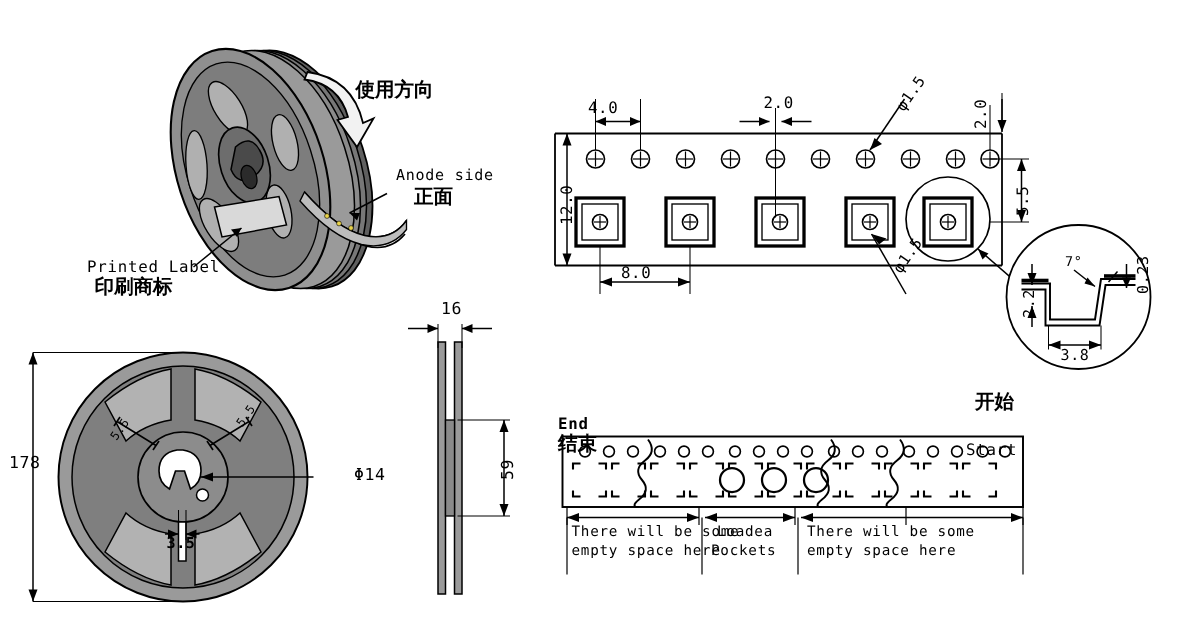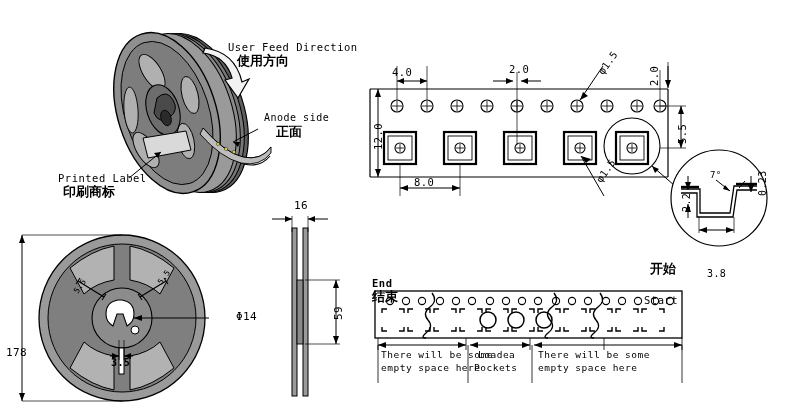--- a/index.html
+++ b/index.html
@@ -53,21 +53,20 @@
 
       <path d="M205 48 q30 4 37 34 l7 -3 l-11 19 l-13 -18 l7 -2 q-6 -22 -29 -25 z" fill="#f2f2f2" stroke="#000" stroke-width="1.2"></path>
 
       <line x1="129" y1="178" x2="161" y2="152" stroke="#000" stroke-width="1"></line>
       <polygon points="161,152 154,153 158,158" fill="#000"></polygon>
       <line x1="258" y1="129" x2="233" y2="142" stroke="#000" stroke-width="1"></line>
       <polygon points="233,142 240,142 238,147" fill="#000"></polygon>
     </g>
   </svg>
 
-  <div class="lbl en" style="left:228px;top:41px;font-size:10.5px;">User Feed Direction</div>
   <div class="lbl cn" style="left:237px;top:54px;font-size:13px;">使用方向</div>
 
   <div class="lbl en" style="left:264px;top:112px;font-size:10px;text-align:center;">Anode side</div>
   <div class="lbl cn" style="left:276px;top:125px;font-size:13px;">正面</div>
 
   <div class="lbl en" style="left:58px;top:172px;font-size:10.5px;">Printed Label</div>
   <div class="lbl cn" style="left:63px;top:185px;font-size:13px;">印刷商标</div>
 
   <svg width="790" height="418">
     <g>
@@ -106,21 +105,21 @@
 
       <line x1="110" y1="356" x2="119" y2="356" stroke="#000" stroke-width="1"></line>
       <polygon points="119,356 112,353 112,359" fill="#000"></polygon>
       <line x1="133" y1="356" x2="124" y2="356" stroke="#000" stroke-width="1"></line>
       <polygon points="124,356 131,353 131,359" fill="#000"></polygon>
       <line x1="119" y1="340" x2="119" y2="360" stroke="#000" stroke-width="0.7"></line>
       <line x1="124" y1="340" x2="124" y2="360" stroke="#000" stroke-width="0.7"></line>
     </g>
   </svg>
 
-  <div class="lbl dim" style="left:6px;top:303px;font-size:11px;margin-top:44px;">178</div>
+  <div class="lbl dim" style="left:6px;top:303px;font-size:11px;">178</div>
   <div class="lbl dim" style="left:212px;top:311px;font-size:11px;margin-left:24px;">Φ14</div>
   <div class="lbl dim" style="left:111px;top:357px;font-size:10px;font-weight:bold;">3.5</div>
   <div class="lbl dim rot45" style="left:72px;top:290px;font-size:8px;">5.5</div>
   <div class="lbl dim rot45" style="left:156px;top:281px;font-size:8px;">5.5</div>
 
   <svg width="790" height="418">
     <g>
       <rect x="292" y="228" width="5" height="168" fill="#9a9a9a" stroke="#000" stroke-width="1"></rect>
       <rect x="303" y="228" width="5" height="168" fill="#9a9a9a" stroke="#000" stroke-width="1"></rect>
       <rect x="297" y="280" width="6" height="64" fill="#8a8a8a" stroke="#000" stroke-width="0.9"></rect>
@@ -296,21 +295,21 @@
       <line x1="716" y1="180" x2="730" y2="191" stroke="#000" stroke-width="1"></line>
       <polygon points="730,191 723,189 725,185" fill="#000"></polygon>
 
       <line x1="745" y1="181" x2="739" y2="188" stroke="#000" stroke-width="1"></line>
       <line x1="751" y1="176" x2="751" y2="192" stroke="#000" stroke-width="1"></line>
       <polygon points="751,192 748,185 754,185" fill="#000"></polygon>
     </g>
   </svg>
 
   <div class="lbl dim rot90" style="left:681px;top:212px;font-size:10px;">2.2</div>
-  <div class="lbl dim" style="left:707px;top:232px;font-size:10px;margin-top:36px;">3.8</div>
+  <div class="lbl dim" style="left:707px;top:232px;font-size:10px;">3.8</div>
   <div class="lbl dim" style="left:710px;top:170px;font-size:9px;">7°</div>
   <div class="lbl dim rot90" style="left:757px;top:196px;font-size:10px;">0.23</div>
 
   <svg width="790" height="418">
     <g>
       <rect x="375" y="291" width="307" height="47" fill="#fff" stroke="#000" stroke-width="1.3"></rect>
 
       <g fill="#fff" stroke="#000" stroke-width="1.1">
         <circle cx="390" cy="301" r="3.6"></circle>
           <circle cx="406" cy="301" r="3.6"></circle>

